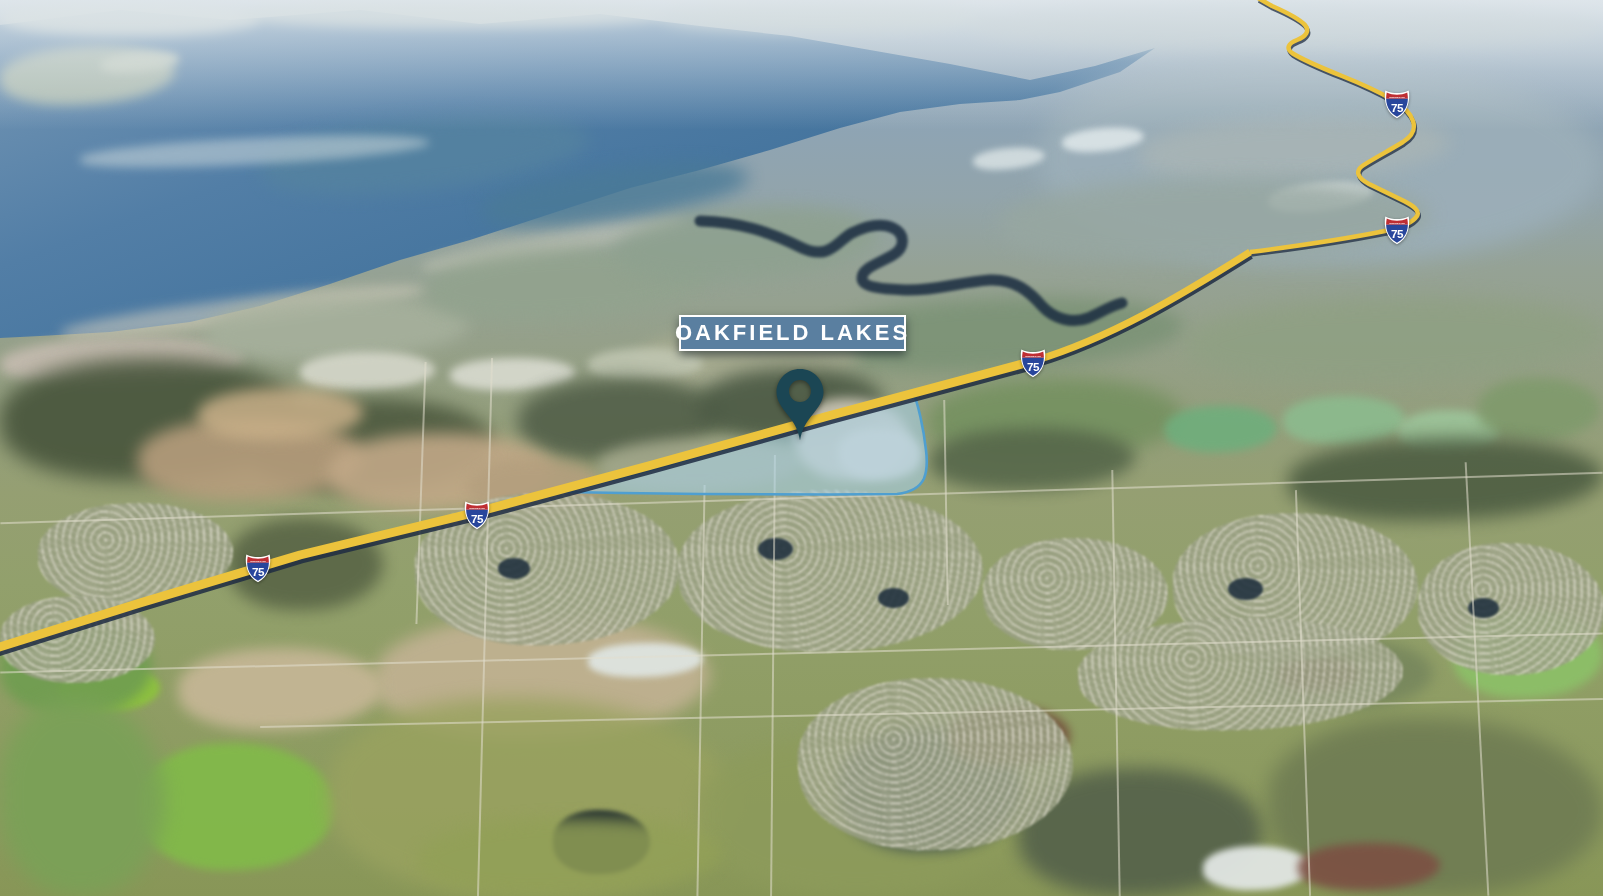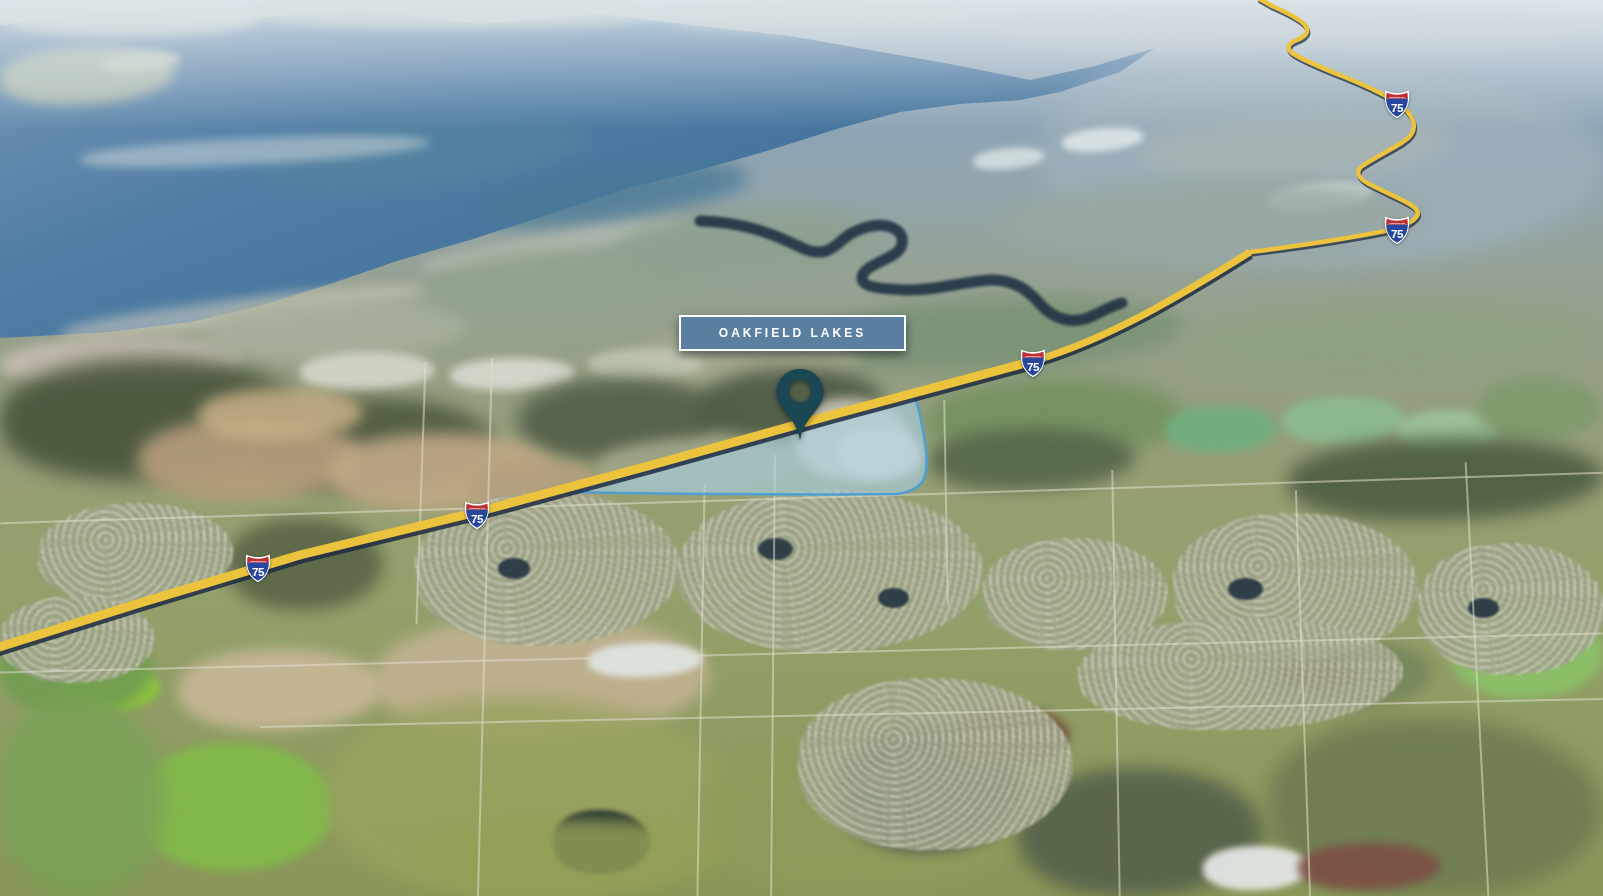--- a/index.html
+++ b/index.html
@@ -47,21 +47,21 @@
   .shield-band-text{font-family:"Liberation Sans",sans-serif;font-weight:bold;fill:#fff;letter-spacing:.1px;}
   .shield-num{font-family:"Liberation Sans",sans-serif;font-weight:bold;fill:#fff;letter-spacing:-.5px;}
   
   #label-box{
     position:absolute;left:679px;top:315px;width:227px;height:36px;
     background:#5a7fa0;border:2.5px solid #ffffff;box-sizing:border-box;
     box-shadow:0 4px 9px rgba(12,24,34,.55);
     display:flex;align-items:center;justify-content:center;
   }
   #label-text{
-    color:#ffffff;font-size:12px;font-weight:800;letter-spacing:3px;
+    color:#ffffff;font-size:22px;font-weight:800;letter-spacing:3px;
     font-family:"Liberation Sans",sans-serif;white-space:nowrap;
   }
 </style>
 </head>
 <body>
 
 <div id="app">
 
   <div id="base"></div>
   <div id="water"></div>

